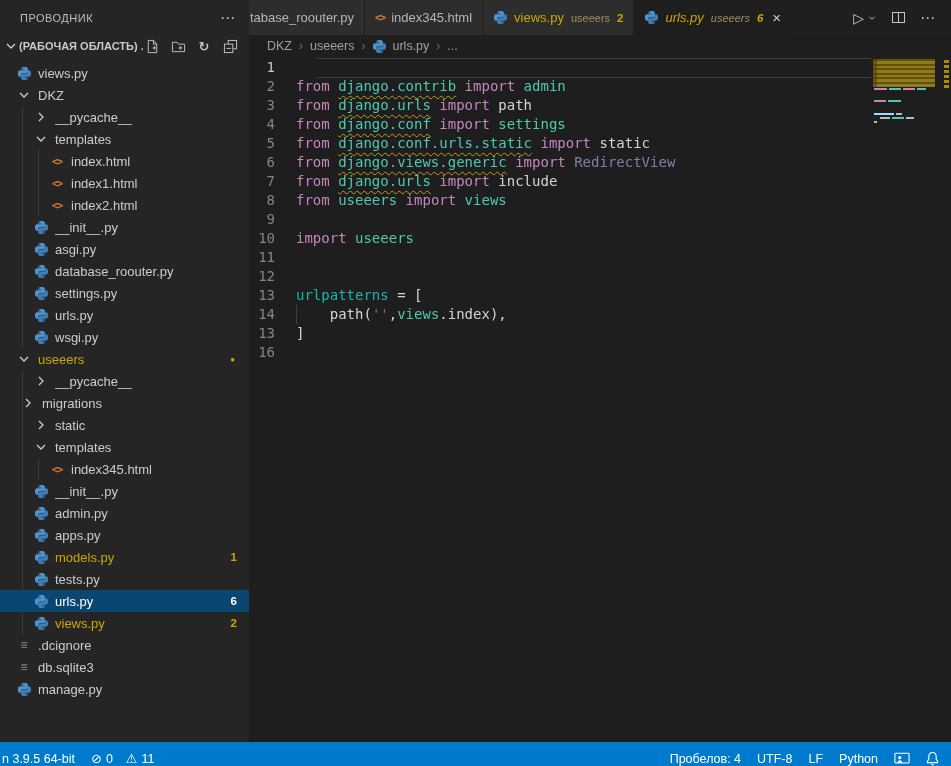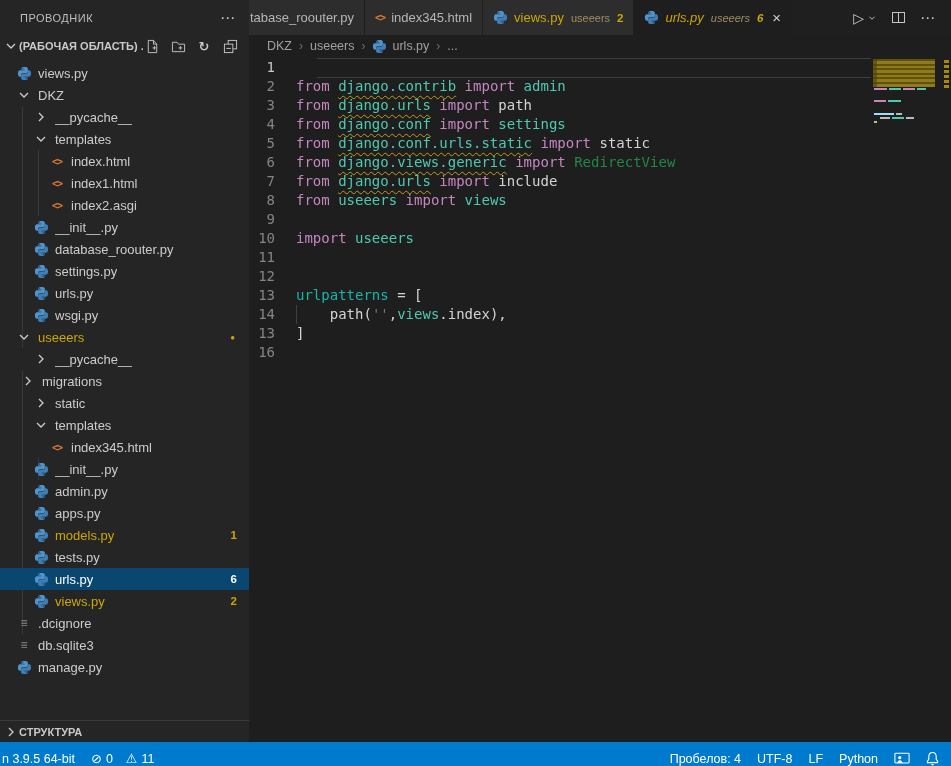--- a/index.html
+++ b/index.html
@@ -64,21 +64,21 @@
 
   .codewrap{flex:1;position:relative;font-family:"DejaVu Sans Mono","Liberation Mono",monospace;font-size:14px;overflow:hidden;}
   .curline{position:absolute;left:68px;right:80px;top:1px;height:20px;border-top:1px solid #3e3e3e;border-bottom:1px solid #3e3e3e;}
   .codelines{position:relative;padding-top:1px;}
   .cl{display:flex;height:19px;line-height:19px;white-space:pre;}
   .ln{width:47px;min-width:47px;text-align:right;padding-right:21px;color:#858585;}
   .cl.cur .ln{color:#c6c6c6;}
   .tk-k{color:#c586c0;}
   .tk-m{color:#4ec9b0;text-decoration:underline wavy #bf9c1d 1px;text-underline-offset:3.5px;}
   .tk-t{color:#4ec9b0;}
-  .tk-dim{color:#22c55e;opacity:.62;}
+  .tk-dim{color:#c4b5fd;opacity:.62;}
   .tk-w{color:#d4d4d4;}
   .tk-v{color:#14b8a6;}
   .tk-s{color:#767676;}
   .tk-ind{box-shadow:inset 1px 0 0 #404040;}
 
   
   .minimap{position:absolute;top:0;right:14px;width:64px;height:150px;}
   .mm-warnblock{position:absolute;top:2px;left:0;width:62px;height:28px;background:#8f7a1c;
      background-image:repeating-linear-gradient(180deg, rgba(60,48,4,.55) 0 2px, rgba(0,0,0,0) 2px 4.6px);}
   .mm-warnblock:before{content:"";position:absolute;left:0;top:0;bottom:0;width:4px;background:rgba(80,66,8,.6);}
@@ -184,30 +184,39 @@
           <div class="row" style="padding-left: 49px;">
             <span class="glyph">
               <span class="html-ico">&lt;&gt;</span>
             </span>
             <span class="lbl">index1.html</span>
           </div>
           <div class="row" style="padding-left: 49px;">
             <span class="glyph">
               <span class="html-ico">&lt;&gt;</span>
             </span>
-            <span class="lbl">index2.asgi</span>
+            <span class="lbl">index2.html</span>
           </div>
           <div class="row" style="padding-left: 33px;">
             <span class="glyph">
               <svg width="15" height="15" viewBox="0 0 32 32">
                 <path fill="#4e94ce" d="M15.9 2c-7 0-6.6 3-6.6 3v3.2h6.8v1H6.7S2 8.7 2 15.9c0 7.3 4.1 7 4.1 7h2.5v-3.3s-.1-4.1 4-4.1h6.7s3.9.1 3.9-3.8V5.8S23.8 2 15.9 2zm-3.7 2.1c.7 0 1.2.5 1.2 1.2s-.5 1.2-1.2 1.2S11 6 11 5.3s.5-1.2 1.2-1.2z"></path>
                 <path fill="#3f7fb5" d="M16.1 30c7 0 6.6-3 6.6-3v-3.2h-6.8v-1h9.4s4.7.5 4.7-6.7c0-7.3-4.1-7-4.1-7h-2.5v3.3s.1 4.1-4 4.1h-6.7s-3.9-.1-3.9 3.8v6.4S8.2 30 16.1 30zm3.7-2.1c-.7 0-1.2-.5-1.2-1.2s.5-1.2 1.2-1.2 1.2.5 1.2 1.2-.5 1.2-1.2 1.2z"></path>
               </svg>
             </span>
             <span class="lbl">__init__.py</span>
+          </div>
+          <div class="row" style="padding-left: 33px;">
+            <span class="glyph">
+              <svg width="15" height="15" viewBox="0 0 32 32">
+                <path fill="#4e94ce" d="M15.9 2c-7 0-6.6 3-6.6 3v3.2h6.8v1H6.7S2 8.7 2 15.9c0 7.3 4.1 7 4.1 7h2.5v-3.3s-.1-4.1 4-4.1h6.7s3.9.1 3.9-3.8V5.8S23.8 2 15.9 2zm-3.7 2.1c.7 0 1.2.5 1.2 1.2s-.5 1.2-1.2 1.2S11 6 11 5.3s.5-1.2 1.2-1.2z"></path>
+                <path fill="#3f7fb5" d="M16.1 30c7 0 6.6-3 6.6-3v-3.2h-6.8v-1h9.4s4.7.5 4.7-6.7c0-7.3-4.1-7-4.1-7h-2.5v3.3s.1 4.1-4 4.1h-6.7s-3.9-.1-3.9 3.8v6.4S8.2 30 16.1 30zm3.7-2.1c-.7 0-1.2-.5-1.2-1.2s.5-1.2 1.2-1.2 1.2.5 1.2 1.2-.5 1.2-1.2 1.2z"></path>
+              </svg>
+            </span>
+            <span class="lbl">asgi.py</span>
           </div>
           <div class="row" style="padding-left: 33px;">
             <span class="glyph">
               <svg width="15" height="15" viewBox="0 0 32 32">
                 <path fill="#4e94ce" d="M15.9 2c-7 0-6.6 3-6.6 3v3.2h6.8v1H6.7S2 8.7 2 15.9c0 7.3 4.1 7 4.1 7h2.5v-3.3s-.1-4.1 4-4.1h6.7s3.9.1 3.9-3.8V5.8S23.8 2 15.9 2zm-3.7 2.1c.7 0 1.2.5 1.2 1.2s-.5 1.2-1.2 1.2S11 6 11 5.3s.5-1.2 1.2-1.2z"></path>
                 <path fill="#3f7fb5" d="M16.1 30c7 0 6.6-3 6.6-3v-3.2h-6.8v-1h9.4s4.7.5 4.7-6.7c0-7.3-4.1-7-4.1-7h-2.5v3.3s.1 4.1-4 4.1h-6.7s-3.9-.1-3.9 3.8v6.4S8.2 30 16.1 30zm3.7-2.1c-.7 0-1.2-.5-1.2-1.2s.5-1.2 1.2-1.2 1.2.5 1.2 1.2-.5 1.2-1.2 1.2z"></path>
               </svg>
             </span>
             <span class="lbl">database_roouter.py</span>
           </div>
@@ -367,28 +376,20 @@
             <span class="glyph">
               <svg width="15" height="15" viewBox="0 0 32 32">
                 <path fill="#4e94ce" d="M15.9 2c-7 0-6.6 3-6.6 3v3.2h6.8v1H6.7S2 8.7 2 15.9c0 7.3 4.1 7 4.1 7h2.5v-3.3s-.1-4.1 4-4.1h6.7s3.9.1 3.9-3.8V5.8S23.8 2 15.9 2zm-3.7 2.1c.7 0 1.2.5 1.2 1.2s-.5 1.2-1.2 1.2S11 6 11 5.3s.5-1.2 1.2-1.2z"></path>
                 <path fill="#3f7fb5" d="M16.1 30c7 0 6.6-3 6.6-3v-3.2h-6.8v-1h9.4s4.7.5 4.7-6.7c0-7.3-4.1-7-4.1-7h-2.5v3.3s.1 4.1-4 4.1h-6.7s-3.9-.1-3.9 3.8v6.4S8.2 30 16.1 30zm3.7-2.1c-.7 0-1.2-.5-1.2-1.2s.5-1.2 1.2-1.2 1.2.5 1.2 1.2-.5 1.2-1.2 1.2z"></path>
               </svg>
             </span>
             <span class="lbl">manage.py</span>
           </div>
         </div>
       <div class="sb-fill"></div>
-      <div class="sb-outline">
-        <span class="chev">
-          <svg width="16" height="16" viewBox="0 0 16 16">
-              <path d="M6 4l4 4-4 4" fill="none" stroke="#cccccc" stroke-width="1.3"></path>
-            </svg>
-        </span>
-        <span class="lbl">СТРУКТУРА</span>
-      </div>
     </div>
 
     <div class="editor">
       <div class="tabbar">
         <span id="tabs" style="display:flex;align-items:stretch;">
             <span class="tab" style="padding-left: 1px;">
               <span class="t-label">tabase_roouter.py</span>
             </span>
             <span class="tab">
               <span class="t-ico">

